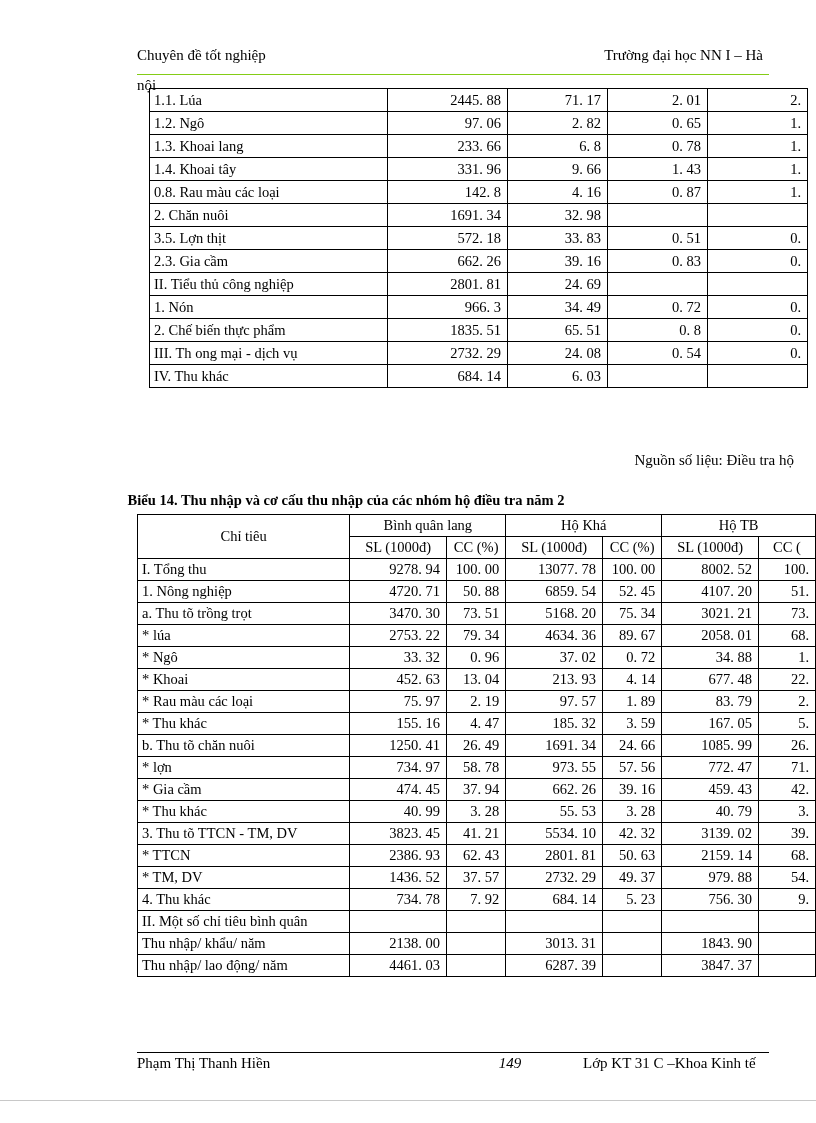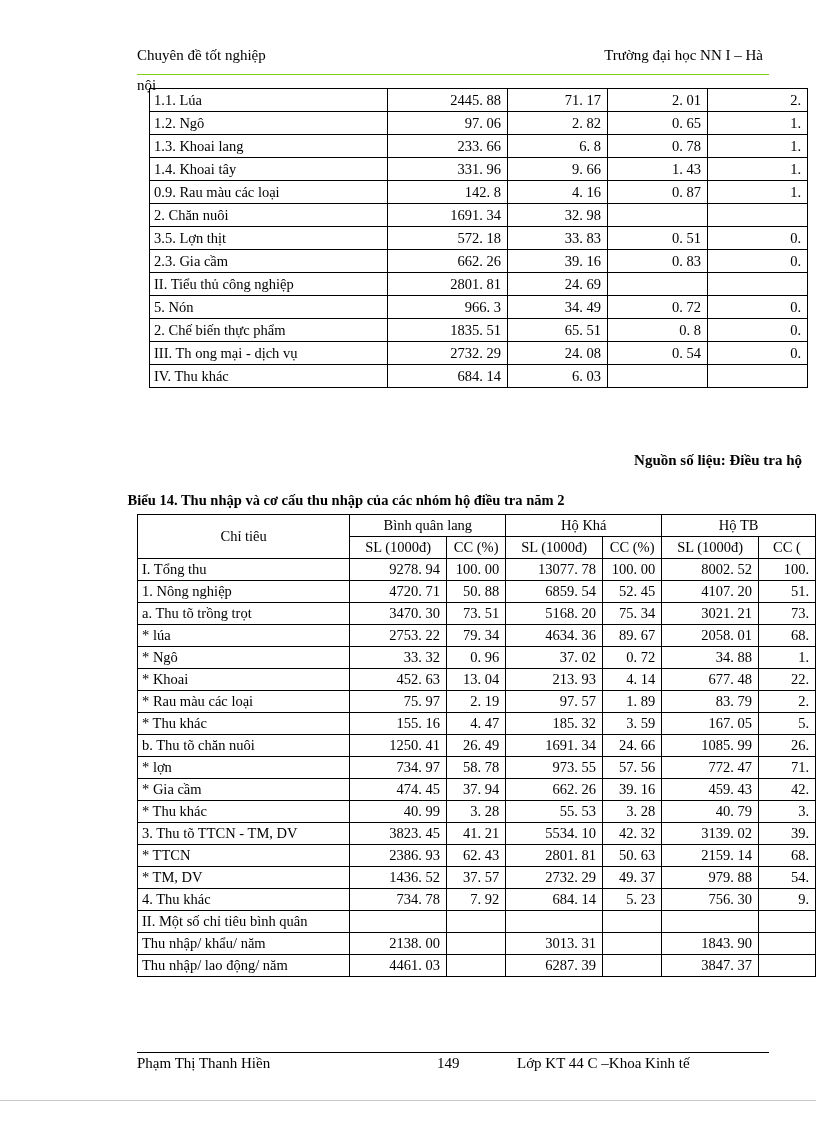--- a/index.html
+++ b/index.html
@@ -70,25 +70,24 @@
   .table-top .c-label { width: 238px; }
   .table-top .c-v1 { width: 120px; }
   .table-top .c-v2 { width: 100px; }
   .table-top .c-v3 { width: 100px; }
   .table-top .c-v4 { width: 100px; }
 
   
   .source-line {
     position: absolute;
     top: 452px;
-    left: 12px;
+    left: 4px;
     width: 790px;
     text-align: right;
     font-size: 15px;
-    font-weight: bold;
   }
 
   
   .caption {
     position: absolute;
     top: 492px;
     left: 0;
     width: 692px;
     text-align: center;
     font-size: 14.5px;
@@ -112,23 +111,24 @@
   
   .doc-footer {
     position: absolute;
     top: 1052px;
     left: 137px;
     width: 632px;
     font-size: 15px;
     border-top: 1px solid #000;
     padding-top: 2px;
     display: flex;
+    gap: 33px;
   }
   .doc-footer .f-left { width: 300px; }
-  .doc-footer .f-mid { width: 80px; text-align: left; }
+  .doc-footer .f-mid { width: 80px; text-align: center; font-style: italic; }
   .doc-footer .f-right { flex: 1; }
   .bottom-rule {
     position: absolute;
     top: 1100px;
     left: 0;
     width: 816px;
     border-top: 1px solid #c8c8c8;
   }
 </style>
 </head>
@@ -175,21 +175,21 @@
         <td class="num">1.</td>
       </tr>
       <tr>
         <td class="lbl">1.4. Khoai tây</td>
         <td class="num">331. 96</td>
         <td class="num">9. 66</td>
         <td class="num">1. 43</td>
         <td class="num">1.</td>
       </tr>
       <tr>
-        <td class="lbl">0.9. Rau màu các loại</td>
+        <td class="lbl">0.8. Rau màu các loại</td>
         <td class="num">142. 8</td>
         <td class="num">4. 16</td>
         <td class="num">0. 87</td>
         <td class="num">1.</td>
       </tr>
       <tr>
         <td class="lbl">2. Chăn nuôi</td>
         <td class="num">1691. 34</td>
         <td class="num">32. 98</td>
         <td class="num"></td>
@@ -210,21 +210,21 @@
         <td class="num">0.</td>
       </tr>
       <tr>
         <td class="lbl">II. Tiểu thủ công nghiệp</td>
         <td class="num">2801. 81</td>
         <td class="num">24. 69</td>
         <td class="num"></td>
         <td class="num"></td>
       </tr>
       <tr>
-        <td class="lbl">5. Nón</td>
+        <td class="lbl">1. Nón</td>
         <td class="num">966. 3</td>
         <td class="num">34. 49</td>
         <td class="num">0. 72</td>
         <td class="num">0.</td>
       </tr>
       <tr>
         <td class="lbl">2. Chế biến thực phẩm</td>
         <td class="num">1835. 51</td>
         <td class="num">65. 51</td>
         <td class="num">0. 8</td>
@@ -448,17 +448,17 @@
         <td class="num"></td>
         <td class="num">3847. 37</td>
         <td class="num"></td>
       </tr>
     </tbody>
   </table>
 
   <div class="doc-footer">
     <span class="f-left">Phạm Thị Thanh Hiền</span>
     <span class="f-mid">149</span>
-    <span class="f-right">Lớp KT 44 C –Khoa Kinh tế</span>
+    <span class="f-right">Lớp KT 31 C –Khoa Kinh tế</span>
   </div>
 
   <div class="bottom-rule"></div>
 </div>
 
 </body></html>

